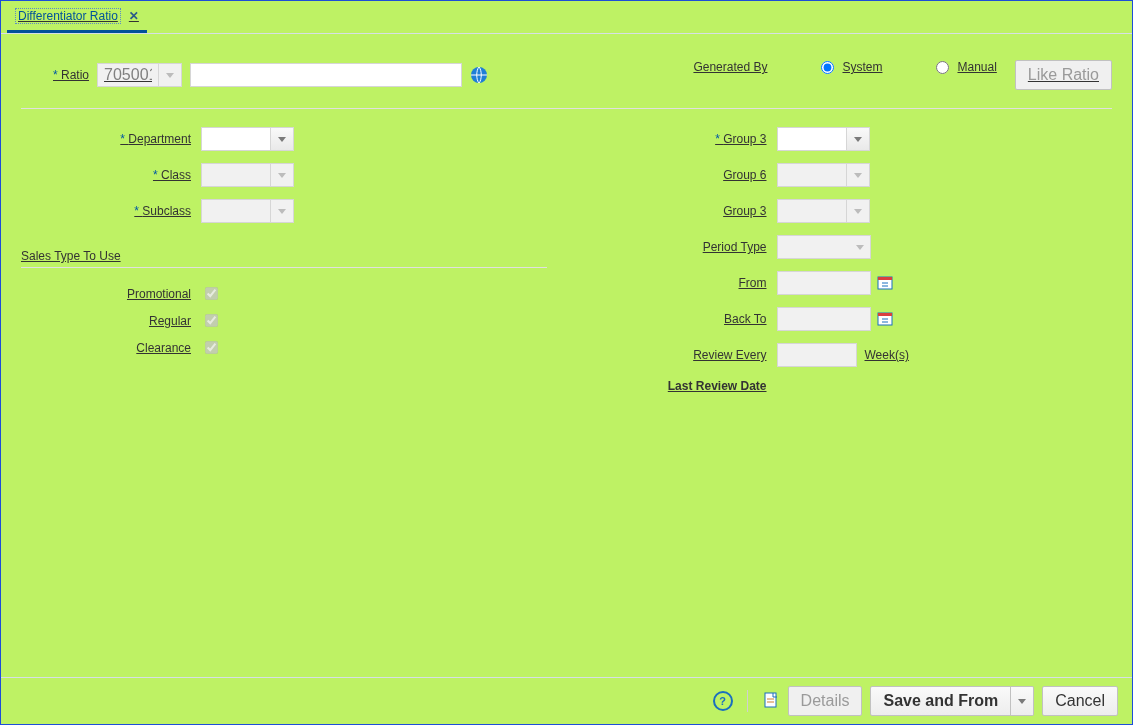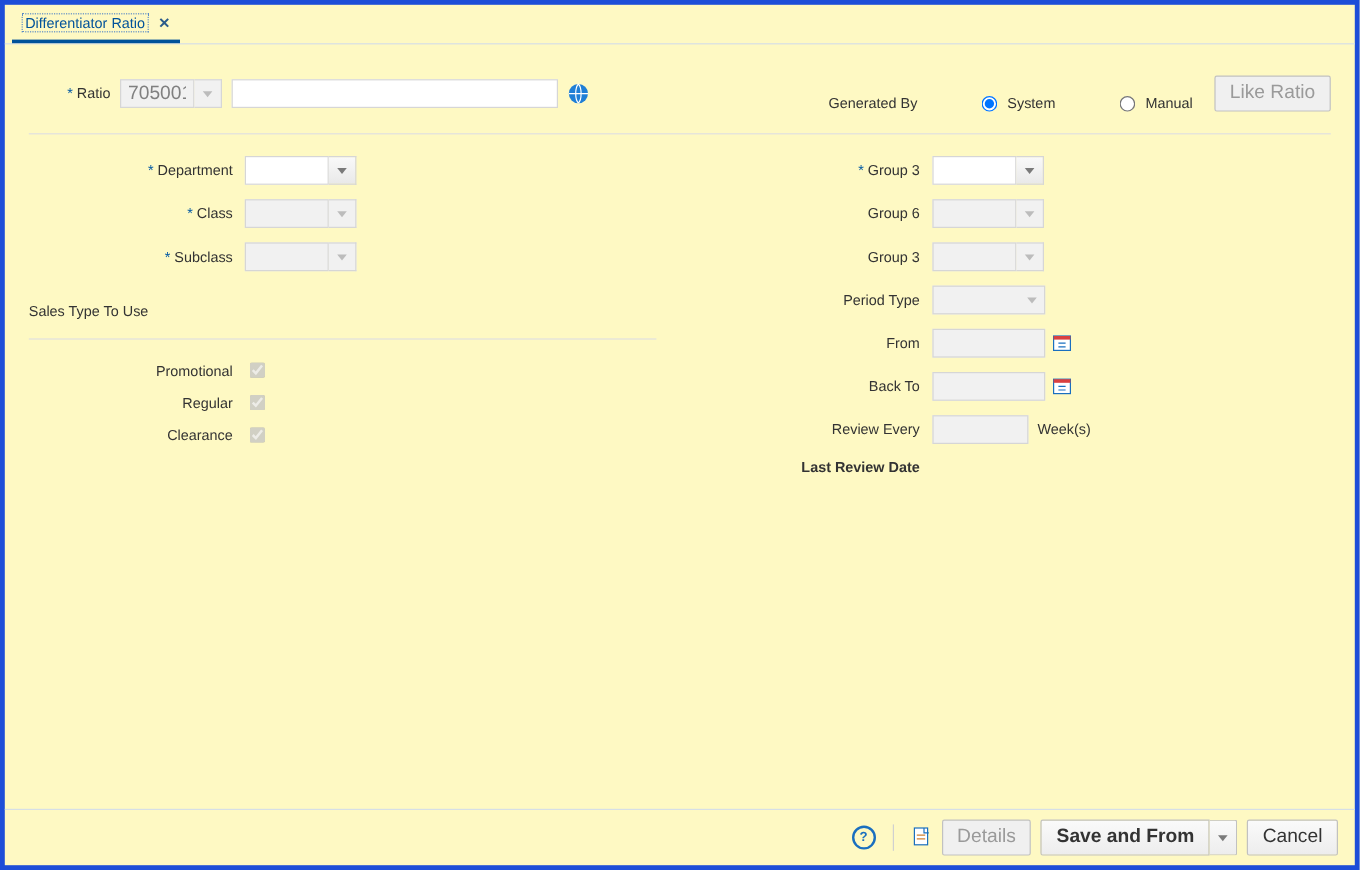--- a/index.html
+++ b/index.html
@@ -4,26 +4,27 @@
 <style>
   html, body {
     margin: 0;
     padding: 0;
     font-family: Arial, Helvetica, sans-serif;
     font-size: 12px;
     color: #333;
     background: #fff;
   }
   .window {
-    border: 4px solid #1d4ed8;
+    border: 1px solid #1d4ed8;
     width: 1133px;
     height: 725px;
     position: relative;
     box-sizing: border-box;
-    background: #fef9c3;
+    background: #bef264;
+    text-decoration: underline;
   }
   .tab-bar {
     height: 32px;
     border-bottom: 1px solid #d6dfe6;
     padding: 0 6px;
     display: flex;
     align-items: flex-end;
   }
   .tab {
     display: flex;
@@ -100,21 +101,21 @@
     border: 1px solid #d6d6d6;
     height: 24px;
     width: 272px;
     box-sizing: border-box;
     padding: 0 6px;
     font-size: 12px;
   }
   .globe-icon svg { display:block; }
   .right-top {
     display: flex;
-    align-items: flex-end;
+    align-items: flex-start;
     gap: 18px;
   }
   .radio-row {
     display: flex;
     align-items: center;
     gap: 8px;
     padding-left: 36px;
   }
   input[type=radio] { margin:0; }
   .btn {
@@ -147,21 +148,21 @@
   }
   .field-row .form-label {
     width: 170px;
     padding-right: 10px;
   }
   .col-right .field-row .form-label { width: 180px; }
   .lov70 { width: 70px; }
   .section-title {
     font-size: 12px;
     color: #333;
-    padding: 8px 0 16px 0;
+    padding: 8px 0 4px 0;
     border-bottom: 1px solid #e0e0e0;
     margin: 6px 0 16px 0;
   }
   .two-col-lower {
     display: flex;
     gap: 40px;
   }
   .chk-row {
     display: flex;
     align-items: center;

